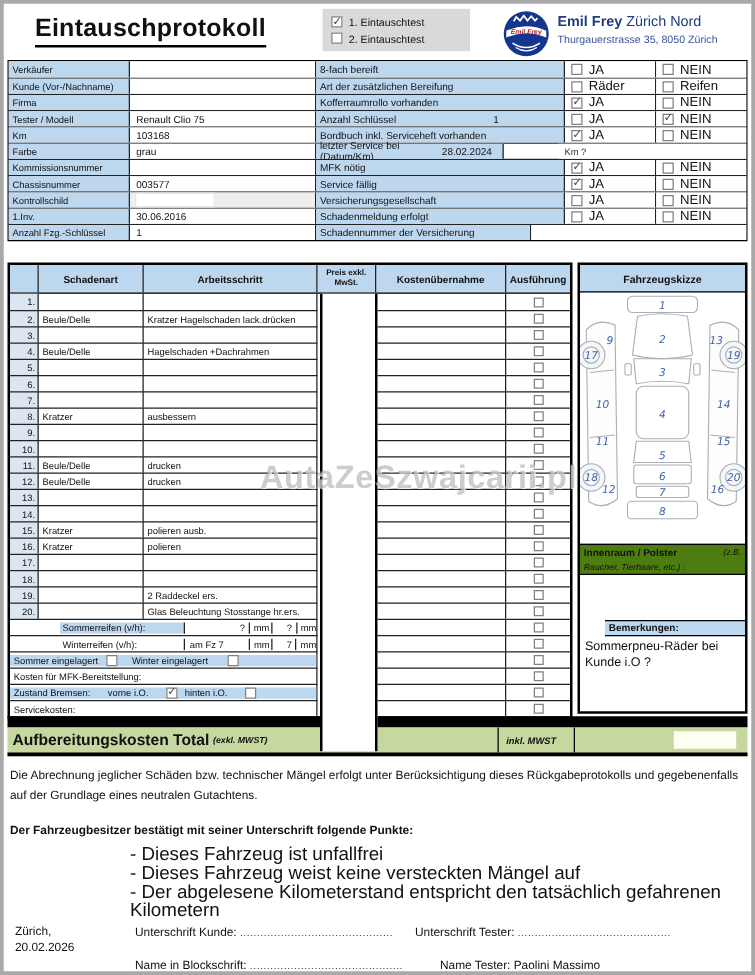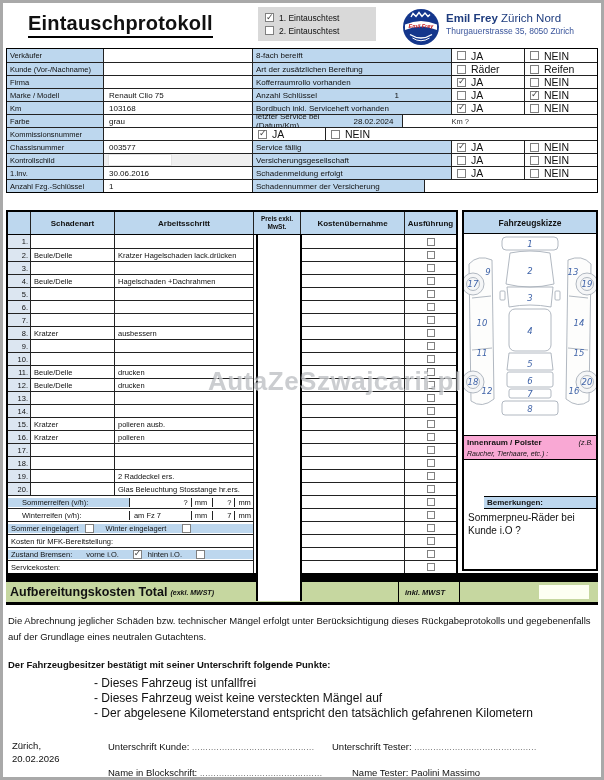--- a/index.html
+++ b/index.html
@@ -58,39 +58,39 @@
   .dbody .drow:first-child > div { border-top:none; }
   .dbody .drow > .dc-price { border-top:none; }
   .dnum { background:#dce6f1; justify-content:flex-end; padding-right:2px; font-size:7.5px; }
   .dart,.dstep { font-size:7.5px; padding-left:3px; white-space:nowrap; overflow:hidden; }
   .dausf { justify-content:center; }
   .dausf .cb { width:8px; height:8px; }
   
   .sp { display:flex; width:246px; border-right:1px solid #222; }
   .sp > div { display:flex; align-items:center; font-size:7.5px; }
   .sp .b { background:#bdd7ee; }
-  .spl { width:132px; padding-left:14px; border-right:1px solid #222; }
+  .spl { width:132px; padding-left:2px; border-right:1px solid #222;margin-left:40px; }
   .spv { width:67px; justify-content:flex-end; padding-right:3px; border-right:1px solid #222; }
   .spv.left { justify-content:flex-start; padding-left:4px; }
   .spu { width:23px; padding-left:3px; border-right:1px solid #222; }
   .spv2 { width:24px; justify-content:flex-end; padding-right:3px; border-right:1px solid #222; }
   .spu2 { width:19px; padding-left:3px; }
   .spfull { width:246px; padding-left:3px; gap:6px; }
 
   
   .price-strip { position:absolute; left:256px; top:235px; width:46px; height:366px; background:#fff;
                  border-left:2px solid #000; border-right:2px solid #000; z-index:6; }
 
   
   .sk { position:absolute; left:462px; top:210px; width:136px; height:361px; border:2px solid #000;
         background:#fff; display:flex; flex-direction:column; }
   .sk-h { height:22px; background:#bdd7ee; border-bottom:1px solid #000; font-weight:bold; font-size:8.5px;
           display:flex; align-items:center; justify-content:center; flex:none; }
   .sk-svg { height:201px; flex:none; }
-  .sk-innen { height:25px; background:#f9a8d4; border-top:1px solid #000; border-bottom:1px solid #000;
+  .sk-innen { height:25px; background:#4d7c0f; border-top:1px solid #000; border-bottom:1px solid #000;
               font-size:7.5px; padding:1px 3px; line-height:11px; flex:none; }
   .sk-innen .it { font-style:italic; font-size:7px; }
   .sk-innen b { font-size:8px; }
   .sk-empty { height:36px; flex:none; }
   .sk-bem { height:13px; background:#bdd7ee; border-top:1px solid #000; border-bottom:1px solid #000;
             font-size:8px; font-weight:bold; display:flex; align-items:center; padding-left:3px; flex:none;margin-left:20px; }
   .sk-bemtext { flex:1; font-size:10px; padding:2px 4px; line-height:13px; }
 
   
   .bar1 { position:absolute; left:6px; top:573px; width:592px; height:9px; background:#000; }
@@ -106,21 +106,21 @@
   .tbox { position:absolute; right:9px; top:2.5px; width:50px; height:14px; background:#fdfff2; }
 
   
   .wm { position:absolute; left:208px; top:366px; font-size:26px; font-weight:bold;
         color:rgba(140,145,150,.45); letter-spacing:.5px; z-index:8;
         text-shadow:1px 1px 0 rgba(255,255,255,.7); }
 
   
   .para { position:absolute; left:8px; top:613px; width:588px; font-size:9.5px; line-height:16px; }
   .confirm { position:absolute; left:8px; top:659px; font-size:9.5px; font-weight:bold; }
-  .bullets { position:absolute; left:94px; top:676px; font-size:12px; line-height:15px; }
+  .bullets { position:absolute; left:104px; top:676px; font-size:15px; line-height:15px; }
   .sig { position:absolute; font-size:9.5px; white-space:nowrap; }
   .dots { font-size:8px; letter-spacing:.5px; color:#333; }
 </style>
 </head>
 <body>
 
 <div class="page">
 
   <div class="title">Eintauschprotokoll</div>
   <div class="chk-panel">
@@ -186,21 +186,21 @@
           <span class="cb checked"></span>
           <span>JA</span>
         </div>
       <div class="inein ychoice">
           <span class="cb"></span>
           <span>NEIN</span>
         </div>
     </div>
 
     <div class="irow">
-      <div class="ilabel">Marke / Modell</div>
+      <div class="ilabel">Tester / Modell</div>
       <div class="ivalue">Renault Clio 75</div>
       <div class="irlabel">
           <span>Anzahl Schlüssel</span>
           <span style="margin-left:auto;margin-right:52px;">1</span>
         </div>
       <div class="ija ychoice">
           <span class="cb"></span>
           <span>JA</span>
         </div>
       <div class="inein ychoice">
@@ -229,20 +229,21 @@
       <div class="irlabel">
           <span>letzter Service bei (Datum/Km)</span>
           <span style="margin-left:auto;margin-right:8px;">28.02.2024</span>
         </div>
       <div class="note-cell" style="flex:1;margin-left:44px;">Km ?</div>
     </div>
 
     <div class="irow">
       <div class="ilabel">Kommissionsnummer</div>
       <div class="ivalue"></div>
+      <div class="irlabel">MFK nötig</div>
       <div class="ija ychoice">
           <span class="cb checked"></span>
           <span>JA</span>
         </div>
       <div class="inein ychoice">
           <span class="cb"></span>
           <span>NEIN</span>
         </div>
     </div>
 

